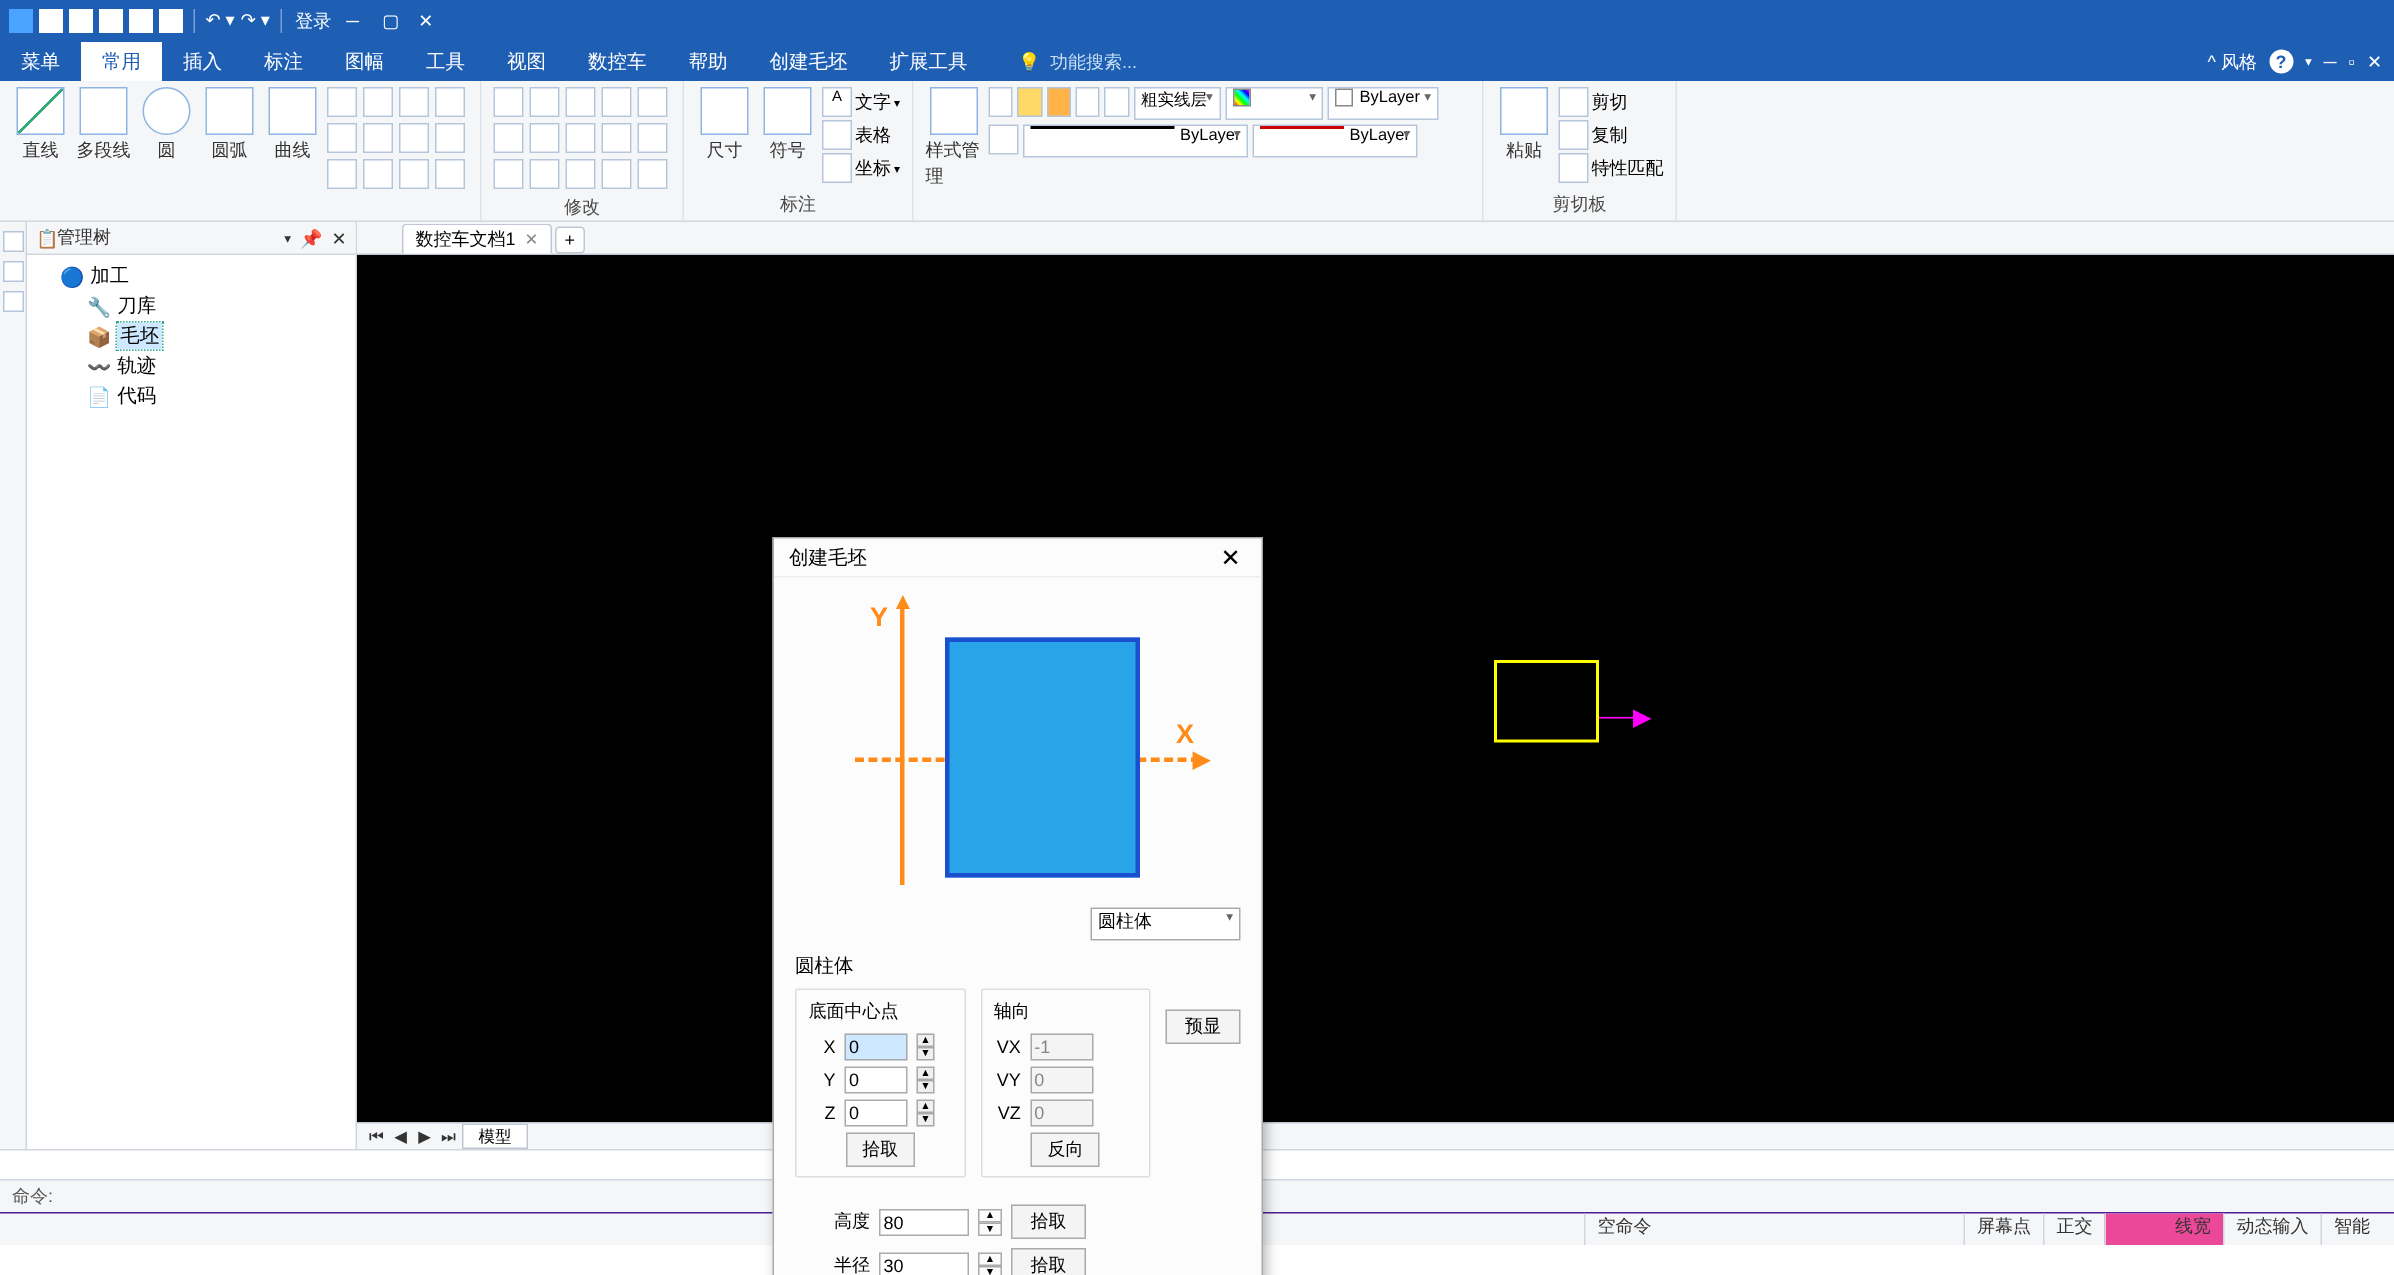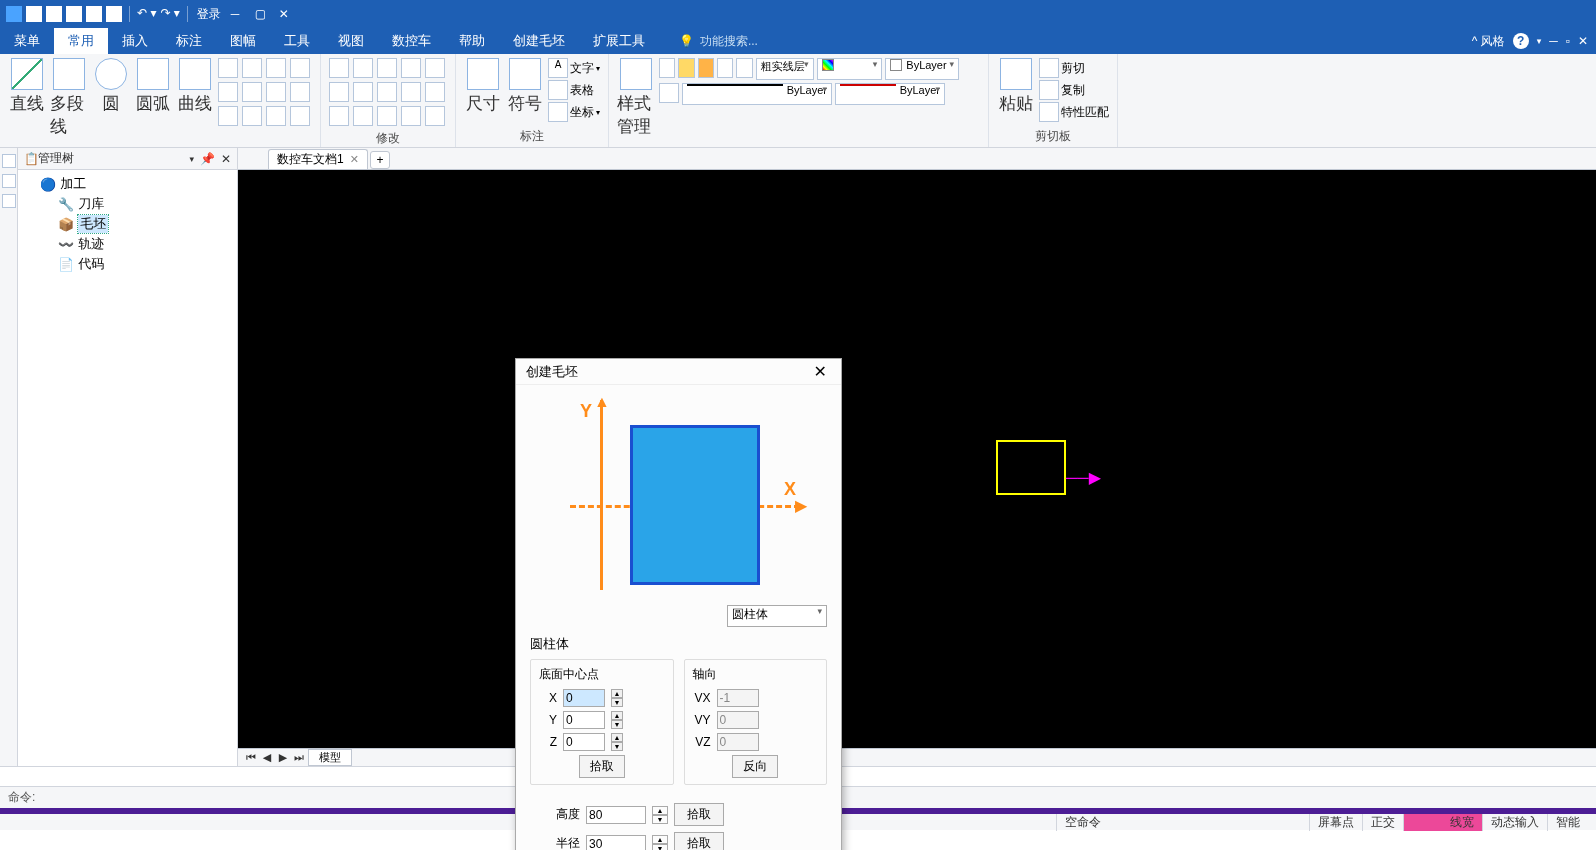--- a/index.html
+++ b/index.html
@@ -21,21 +21,21 @@
 .ribbon-tabs .search { margin-left: 20px; display: flex; align-items: center; gap: 6px; color: #c9dff3; font-size: 12px; }
 .ribbon-tabs .right { margin-left: auto; display: flex; align-items: center; gap: 8px; padding-right: 8px; }
 
 
 .ribbon { height: 94px; background: #f5f6f8; border-bottom: 1px solid #d1d5dd; display: flex; }
 .ribbon-group { border-right: 1px solid #dde2ea; padding: 4px 8px 2px; display: flex; flex-direction: column; }
 .rg-body { flex: 1; display: flex; align-items: flex-start; gap: 4px; }
 .rg-label { text-align: center; font-size: 12px; color: #4a4a4a; padding-top: 2px; }
 .big-btn { width: 38px; display: flex; flex-direction: column; align-items: center; gap: 2px; cursor: pointer; }
 .big-btn .icon { width: 32px; height: 32px; border: 1px solid #8db4e2; background: #fff; }
-.big-btn .lbl { font-size: 17px; color: #333; }
+.big-btn .lbl { font-size: 12px; color: #333; }
 .small-grid { display: grid; grid-template-columns: repeat(4, 22px); grid-auto-rows: 22px; gap: 2px; }
 .small-icon { width: 20px; height: 20px; border: 1px solid #b5c6dc; background: #fff; cursor: pointer; }
 .combo { height: 22px; border: 1px solid #b5c6dc; background: #fff; display: flex; align-items: flex-start; padding: 0 4px; font-size: 11px; position: relative; }
 .combo::after { content: "▾"; position: absolute; right: 4px; font-size: 9px; color: #666; }
 .layer-color { width: 12px; height: 12px; border: 1px solid #888; margin-right: 4px; }
 .line-sample { flex: 1; height: 0; border-top: 2px solid currentColor; }
 
 
 .main { display: flex; height: 618px; }
 .sidebar-left { width: 18px; background: #f5f6f8; border-right: 1px solid #d1d5dd; display: flex; flex-direction: column; align-items: center; gap: 6px; padding-top: 6px; }
@@ -87,21 +87,21 @@
 .dlg-row input { width: 42px; height: 18px; border: 1px solid #aaa; padding: 0 2px; font-size: 12px; }
 .dlg-row .spin { width: 12px; display: flex; flex-direction: column; }
 .dlg-row .spin span { height: 9px; font-size: 7px; line-height: 7px; border: 1px solid #aaa; text-align: center; cursor: pointer; background: #f0f0f0; }
 .dlg-btn { padding: 2px 10px; border: 1px solid #aaa; background: #f4f4f4; cursor: pointer; font-size: 12px; }
 .dlg-params { margin-top: 18px; display: grid; grid-template-columns: 50px 60px 16px 50px; gap: 6px 6px; align-items: center; font-size: 12px; }
 .dlg-params label { text-align: right; }
 .dlg-params input { height: 18px; border: 1px solid #aaa; padding: 0 2px; font-size: 12px; }
 
 
 .cmdbar { height: 22px; background: #f5f6f8; border-top: 1px solid #d1d5dd; display: flex; align-items: center; padding: 0 8px; font-size: 12px; color: #555; }
-.statusbar { height: 22px; background: #f5f6f8; border-top: 6px solid #4c1d95; display: flex; align-items: center; padding: 0 8px; font-size: 12px; color: #333; }
+.statusbar { height: 22px; background: #f5f6f8; border-top: 1px solid #4c1d95; display: flex; padding: 0 8px; font-size: 12px; color: #333; }
 .statusbar .spacer { flex: 1; }
 .status-seg { padding: 0 8px; border-left: 1px solid #d1d5dd; }
 .status-seg.active { background: #ec4899; padding-left: 46px; }
 </style>
 </head>
 <body>
 
 <div class="titlebar">
   <div class="qat">
     <span class="qat-icon" style="background:#4aa3ff"></span>
@@ -407,20 +407,23 @@
                 </div>
               <div class="dlg-row">
                   <label>VY</label>
                   <input readonly="" style="background: rgb(244, 244, 244); color: rgb(136, 136, 136);" value="0">
                 </div>
               <div class="dlg-row">
                   <label>VZ</label>
                   <input readonly="" style="background: rgb(244, 244, 244); color: rgb(136, 136, 136);" value="0">
                 </div>
               <div style="text-align:center;margin-top:4px"><button class="dlg-btn">反向</button></div>
+            </div>
+            <div style="width:50px">
+              <button class="dlg-btn" style="width:100%;margin-top:14px">预显</button>
             </div>
           </div>
           <div class="dlg-params">
             <label>高度</label>
               <input value="80" style="">
               <div class="spin" style="display:flex;flex-direction:column">
                 <span style="font-size:7px;border:1px solid #aaa;text-align:center;cursor:pointer">▲</span>
                 <span style="font-size:7px;border:1px solid #aaa;text-align:center;cursor:pointer">▼</span>
               </div>
               <button class="dlg-btn">拾取</button>

